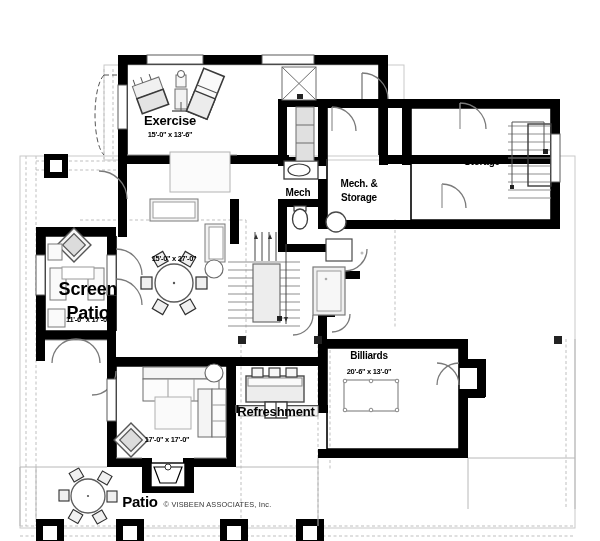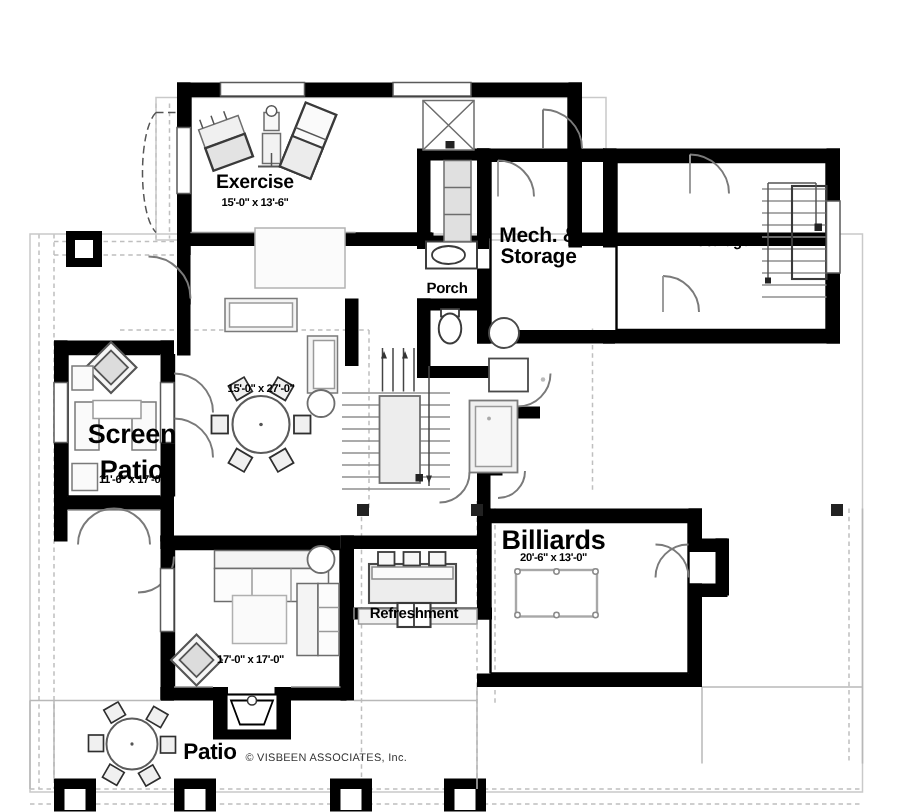--- a/index.html
+++ b/index.html
@@ -468,41 +468,41 @@
     <path d="M468,419 L575,419"></path>
     <path d="M468,419 L468,470"></path>
     <path d="M575,300 L575,470"></path>
   </g>
 
 </svg>
 
 <div class="lbl rname" style="left:0;top:74px;width:340px;font-size:13px;">Exercise</div>
 <div class="lbl rdim" style="left:0;top:91px;width:340px;font-size:7.5px;">15'-0" x 13'-6"</div>
 
-<div class="lbl rname" style="left:318px;top:110px;width:82px;font-size:14px;line-height:14px;">
+<div class="lbl rname" style="left:318px;top:138px;width:82px;font-size:10px;line-height:14px;">
   <span>Mech. &amp;</span><br>
   <span>Storage</span>
 </div>
 
 <div class="lbl rname" style="left:412px;top:117px;width:140px;font-size:10px;">Storage</div>
 
-<div class="lbl rname" style="left:272px;top:148px;width:52px;font-size:10px;">Porch</div>
+<div class="lbl rname" style="left:272px;top:148px;width:52px;font-size:10px;">Mech</div>
 
 <div class="lbl rdim" style="left:118px;top:215px;width:112px;font-size:7.5px;">15'-0" x 27'-0"</div>
 
 <div class="lbl rname" style="left:38px;top:238px;width:100px;font-size:18px;line-height:24px;">
   <span>Screen</span><br>
   <span>Patio</span>
 </div>
 <div class="lbl rdim" style="left:38px;top:276px;width:100px;font-size:7.5px;">11'-6" x 17'-0"</div>
 
-<div class="lbl rname" style="left:310px;top:311px;width:118px;font-size:18px;">Billiards</div>
+<div class="lbl rname" style="left:310px;top:311px;width:118px;font-size:10px;">Billiards</div>
 <div class="lbl rdim" style="left:310px;top:328px;width:118px;font-size:7.5px;">20'-6" x 13'-0"</div>
 
 <div class="lbl rdim" style="left:112px;top:396px;width:110px;font-size:7.5px;">17'-0" x 17'-0"</div>
 
-<div class="lbl rname" style="left:226px;top:365px;width:100px;font-size:10px;">Refreshment</div>
+<div class="lbl rname" style="left:226px;top:365px;width:100px;font-size:13px;">Refreshment</div>
 
 <div class="lbl rname" style="left:116px;top:454px;width:48px;font-size:15px;text-align:center;">Patio</div>
 
 <div class="lbl copy" style="left:150px;top:461px;width:135px;font-size:7.3px;">© VISBEEN ASSOCIATES, Inc.</div>
 
 </div>
 
 </body></html>

